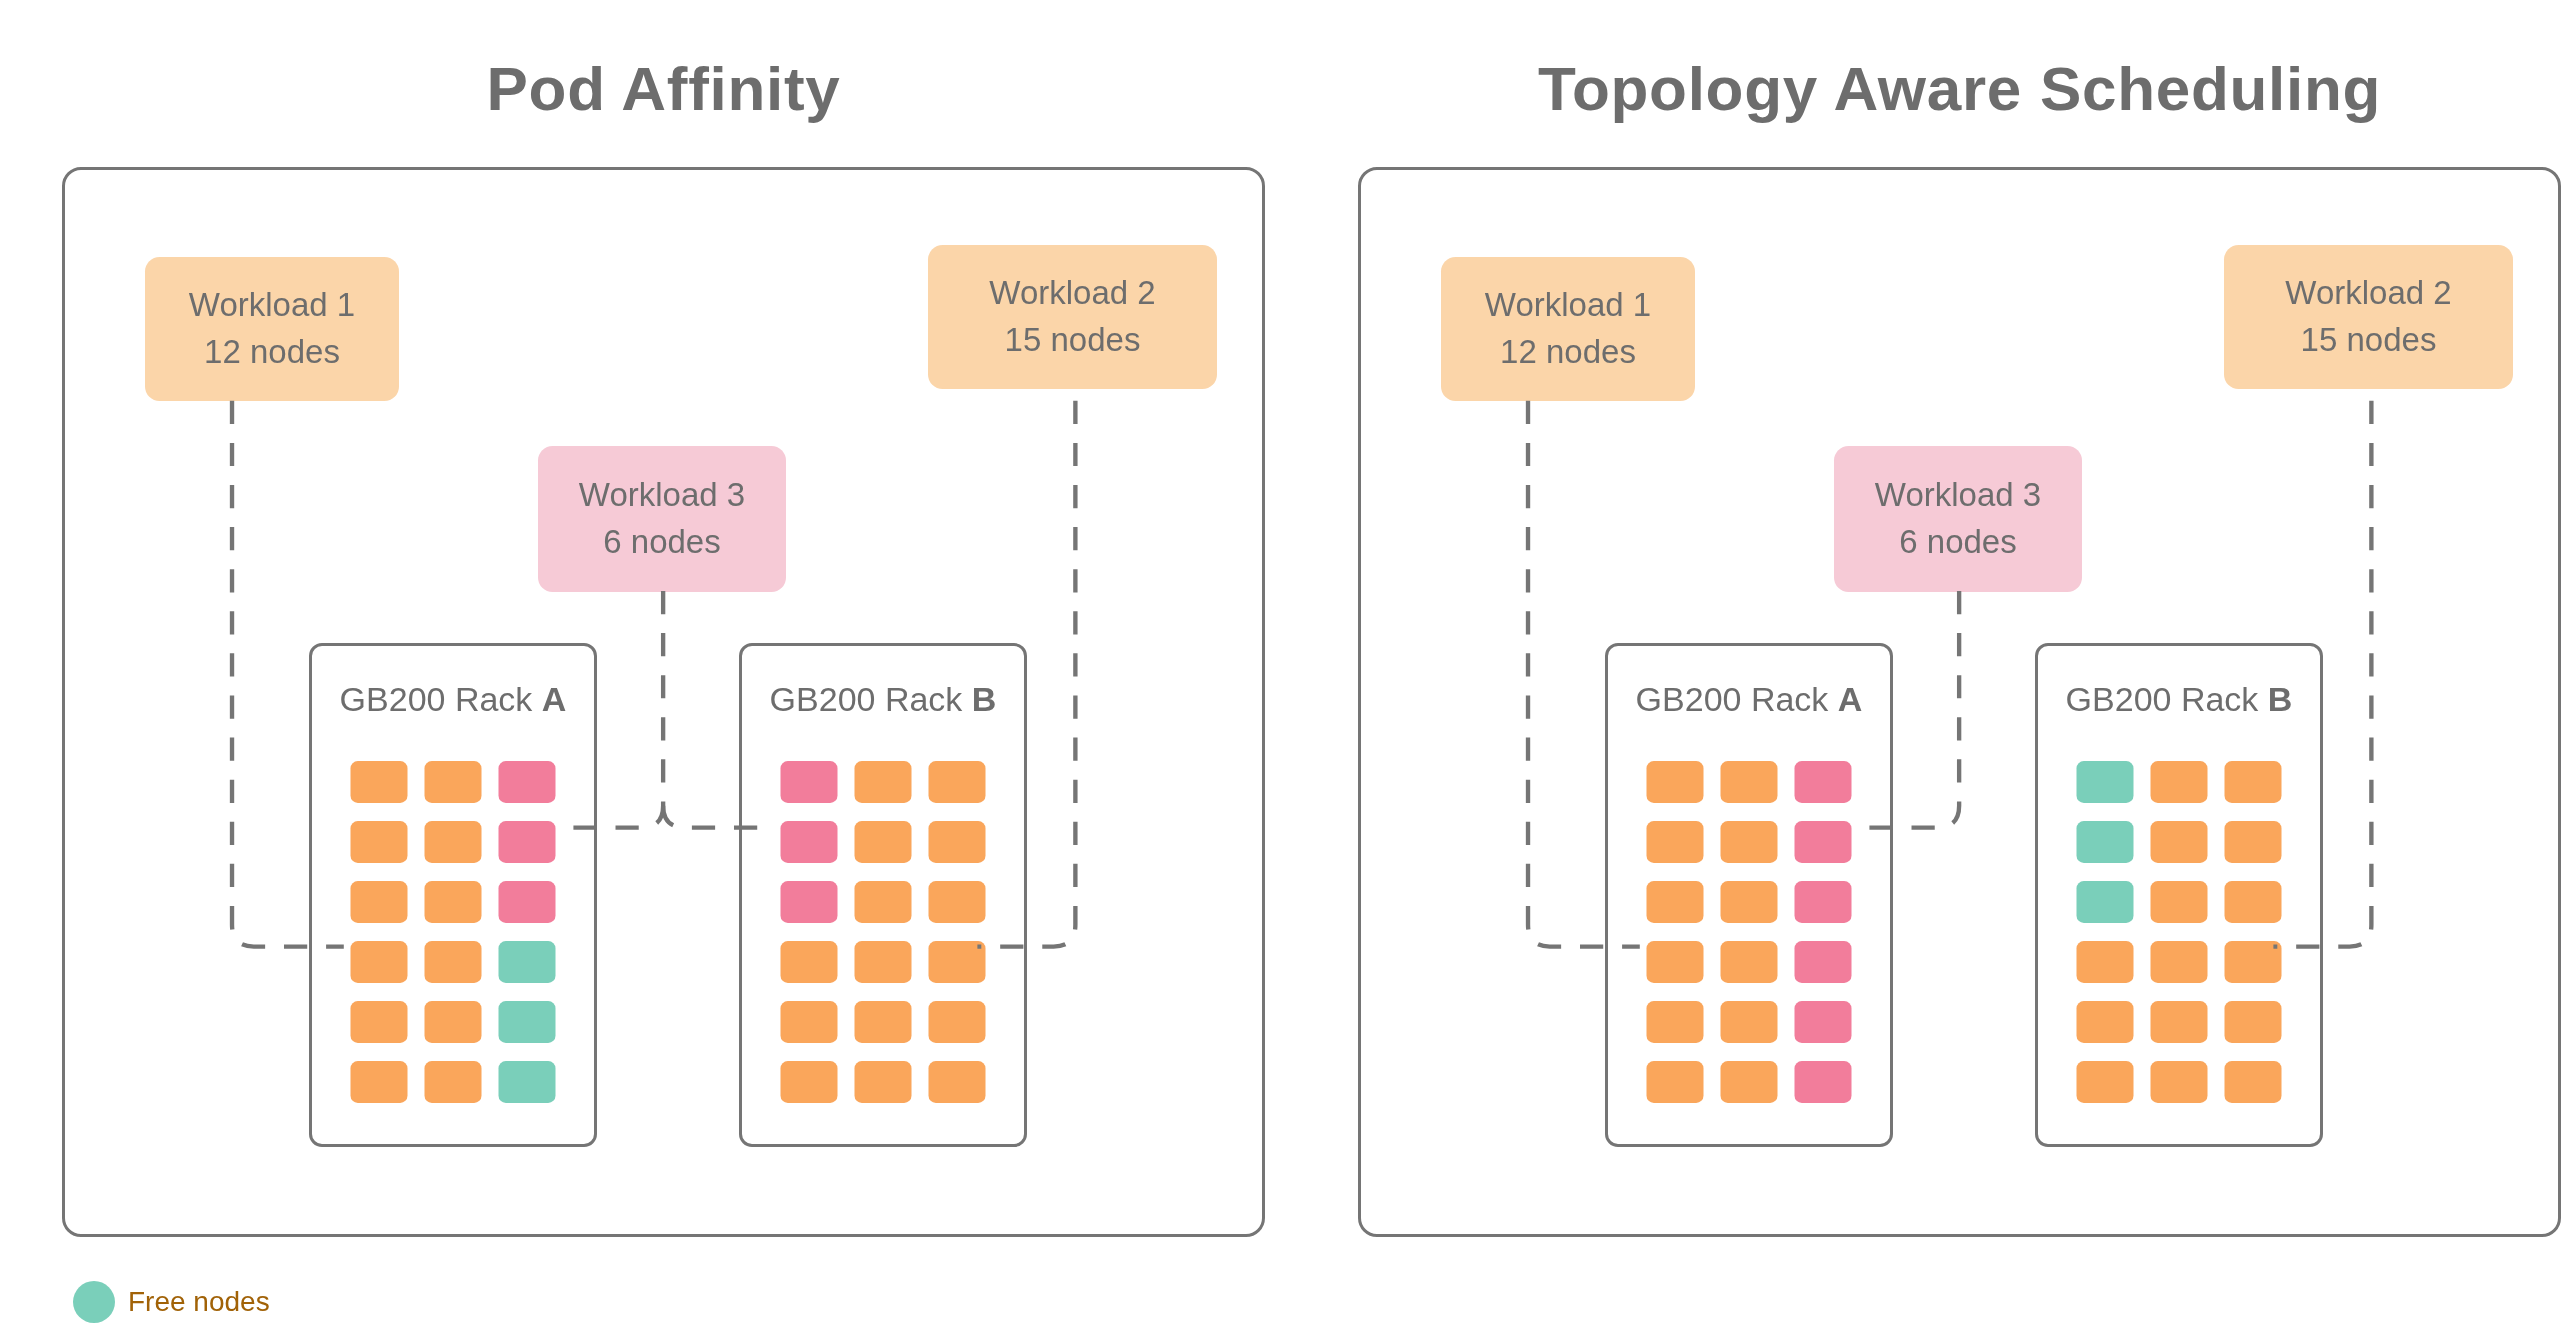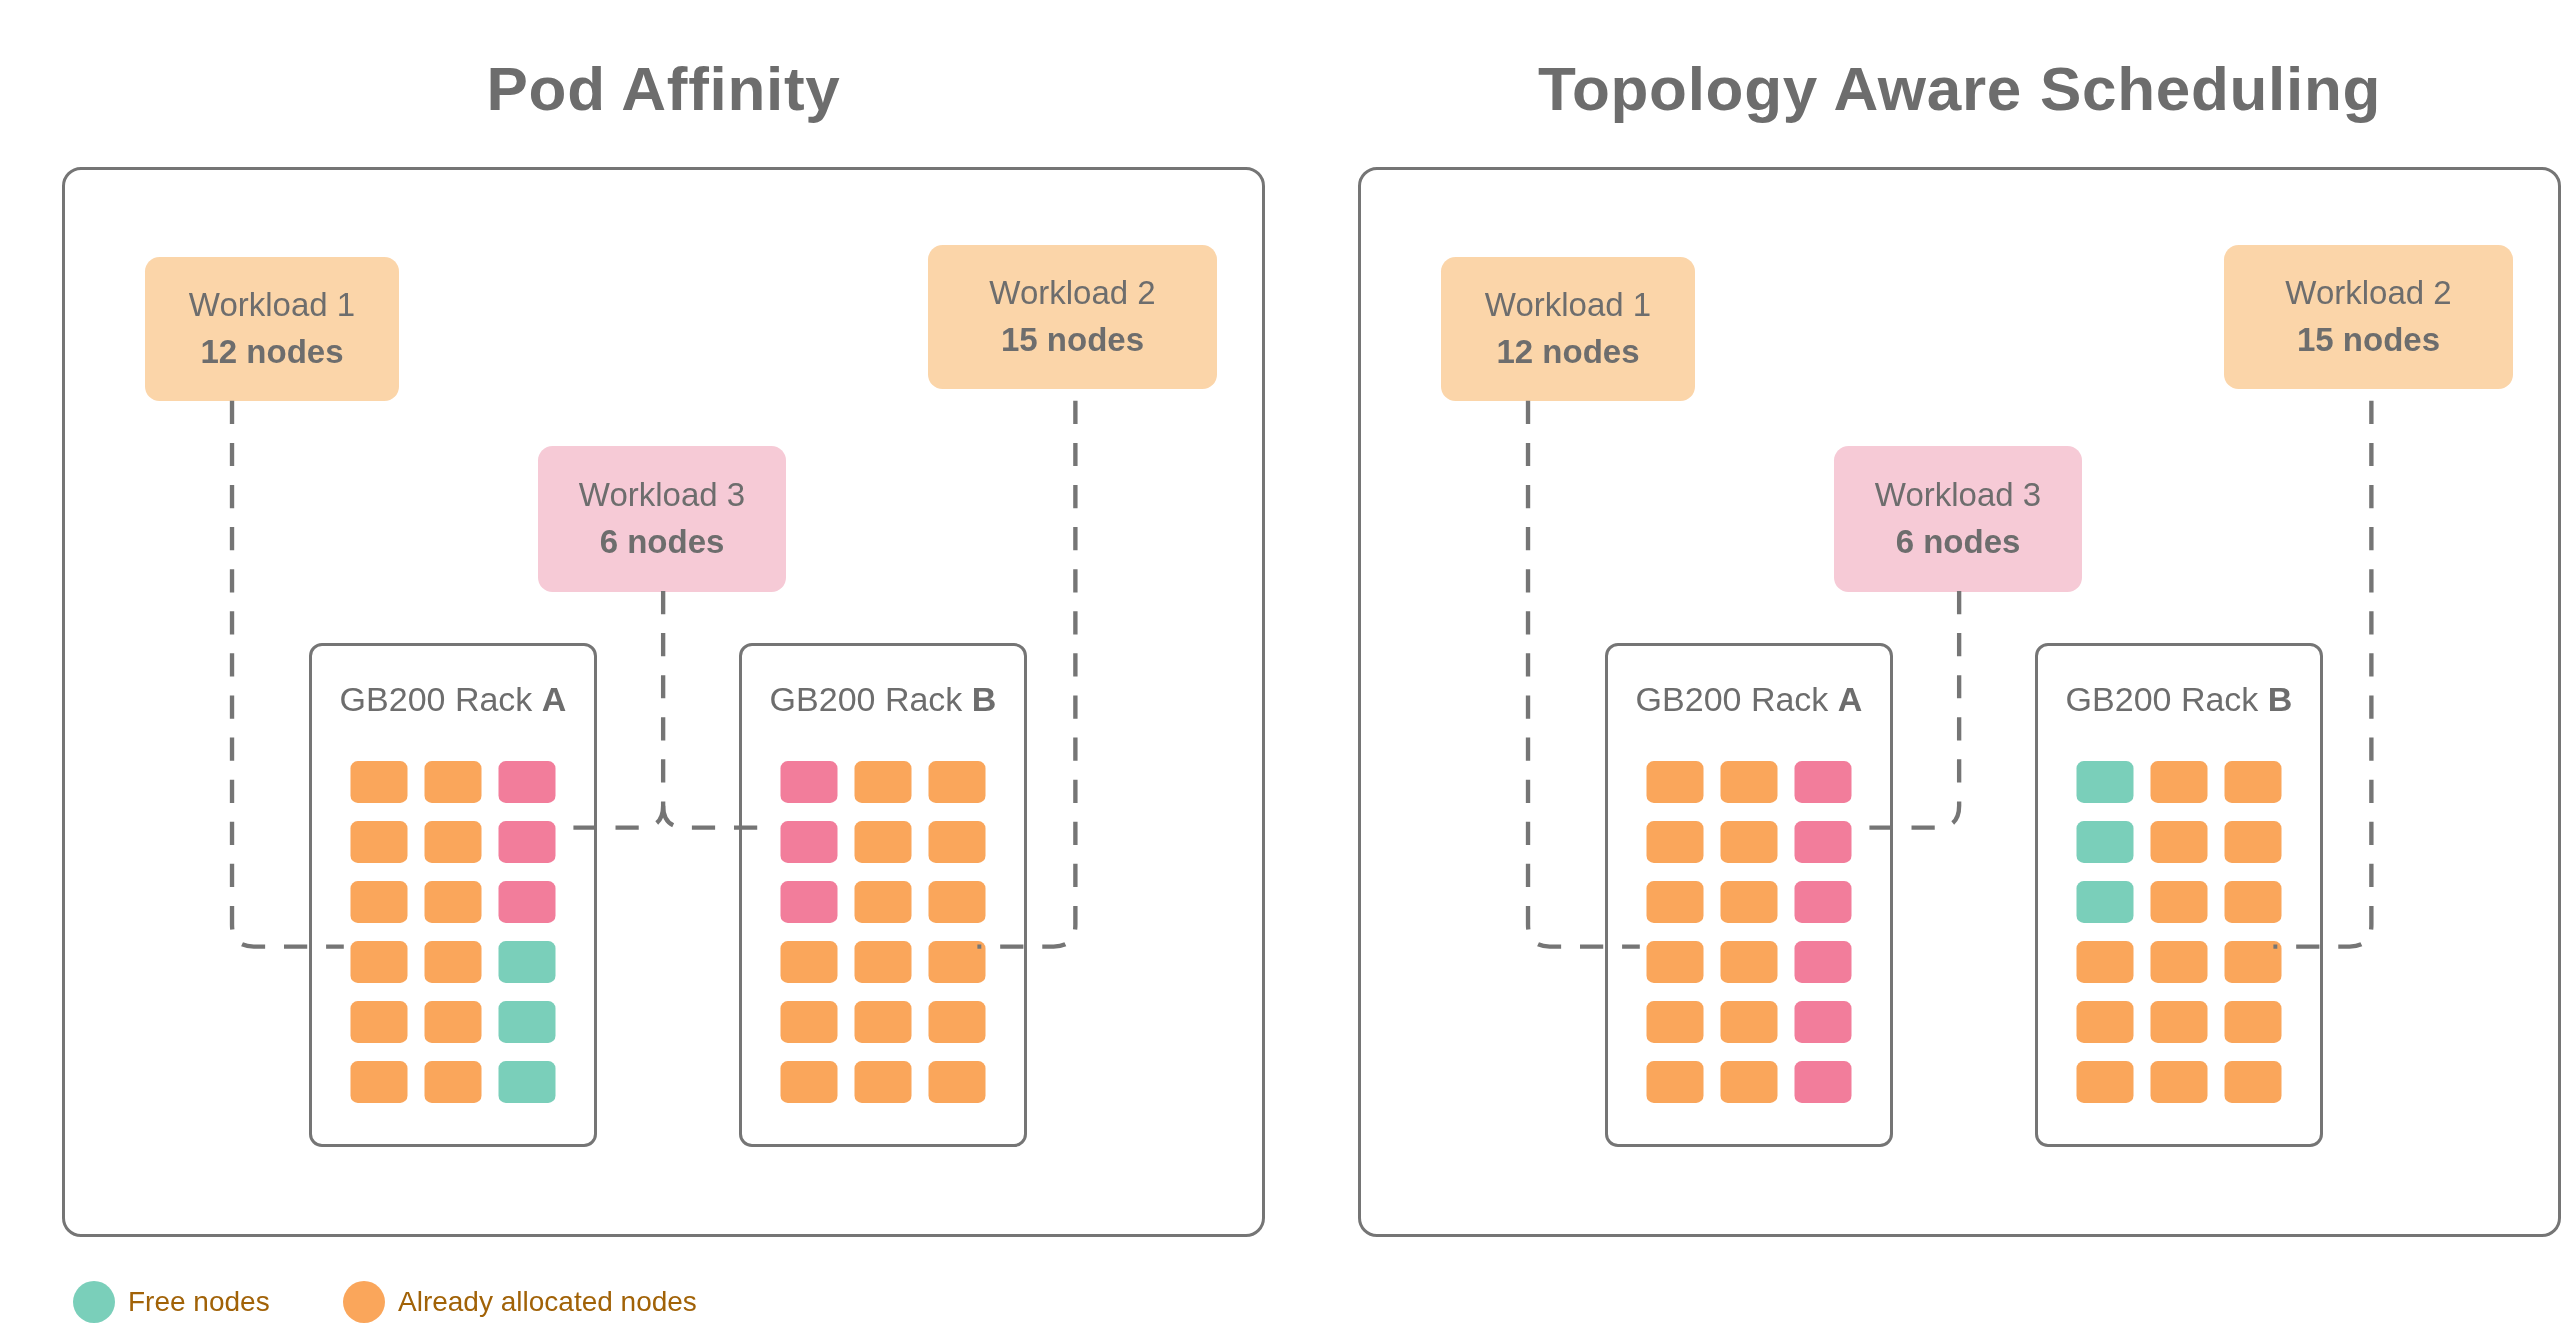--- a/index.html
+++ b/index.html
@@ -23,21 +23,21 @@
   .workload{
     position:absolute;box-sizing:border-box;border-radius:14.6px;
     display:flex;flex-direction:column;justify-content:center;
     color:#6d6d6d;font-size:33px;line-height:1.42;text-align:center;
   }
   .workload.orange{background:#FBD5A9}
   .workload.pink{background:#F6CAD6}
   .w1{left:80px;top:87px;width:254px;height:144px}
   .w2{left:863px;top:75px;width:289px;height:144px}
   .w3{left:473px;top:276px;width:248px;height:146px}
-  .wl-nodes{font-weight:700}
+  .wl-nodes{font-weight:400}
 
   .rack{
     position:absolute;top:473px;width:288px;height:504px;box-sizing:border-box;
     border:3.7px solid #757575;border-radius:13px;background:#ffffff;
   }
   .rack-a{left:244px}
   .rack-b{left:674px}
   .rack-title{
     position:absolute;top:34px;left:0;width:100%;text-align:center;
     font-size:34px;color:#6d6d6d;white-space:nowrap;
@@ -218,18 +218,14 @@
     <path class="dash" d="M 1391 318 V 1040 Q 1391 1070 1361 1070 H 1256"></path>
     <path class="dash" d="M 823 580 V 876 Q 823 906 793 906 H 678"></path>
   </svg>
 </section>
 
 <div class="legend">
   <div class="legend-item" id="legend-0">
     <span class="legend-dot" data-state="free"></span>
     <span class="legend-label">Free nodes</span>
   </div>
-  <div class="legend-item" id="legend-1">
-    <span class="legend-dot" data-state="allocated"></span>
-    <span class="legend-label">Already allocated nodes</span>
-  </div>
 </div>
 
 
 </body></html>

